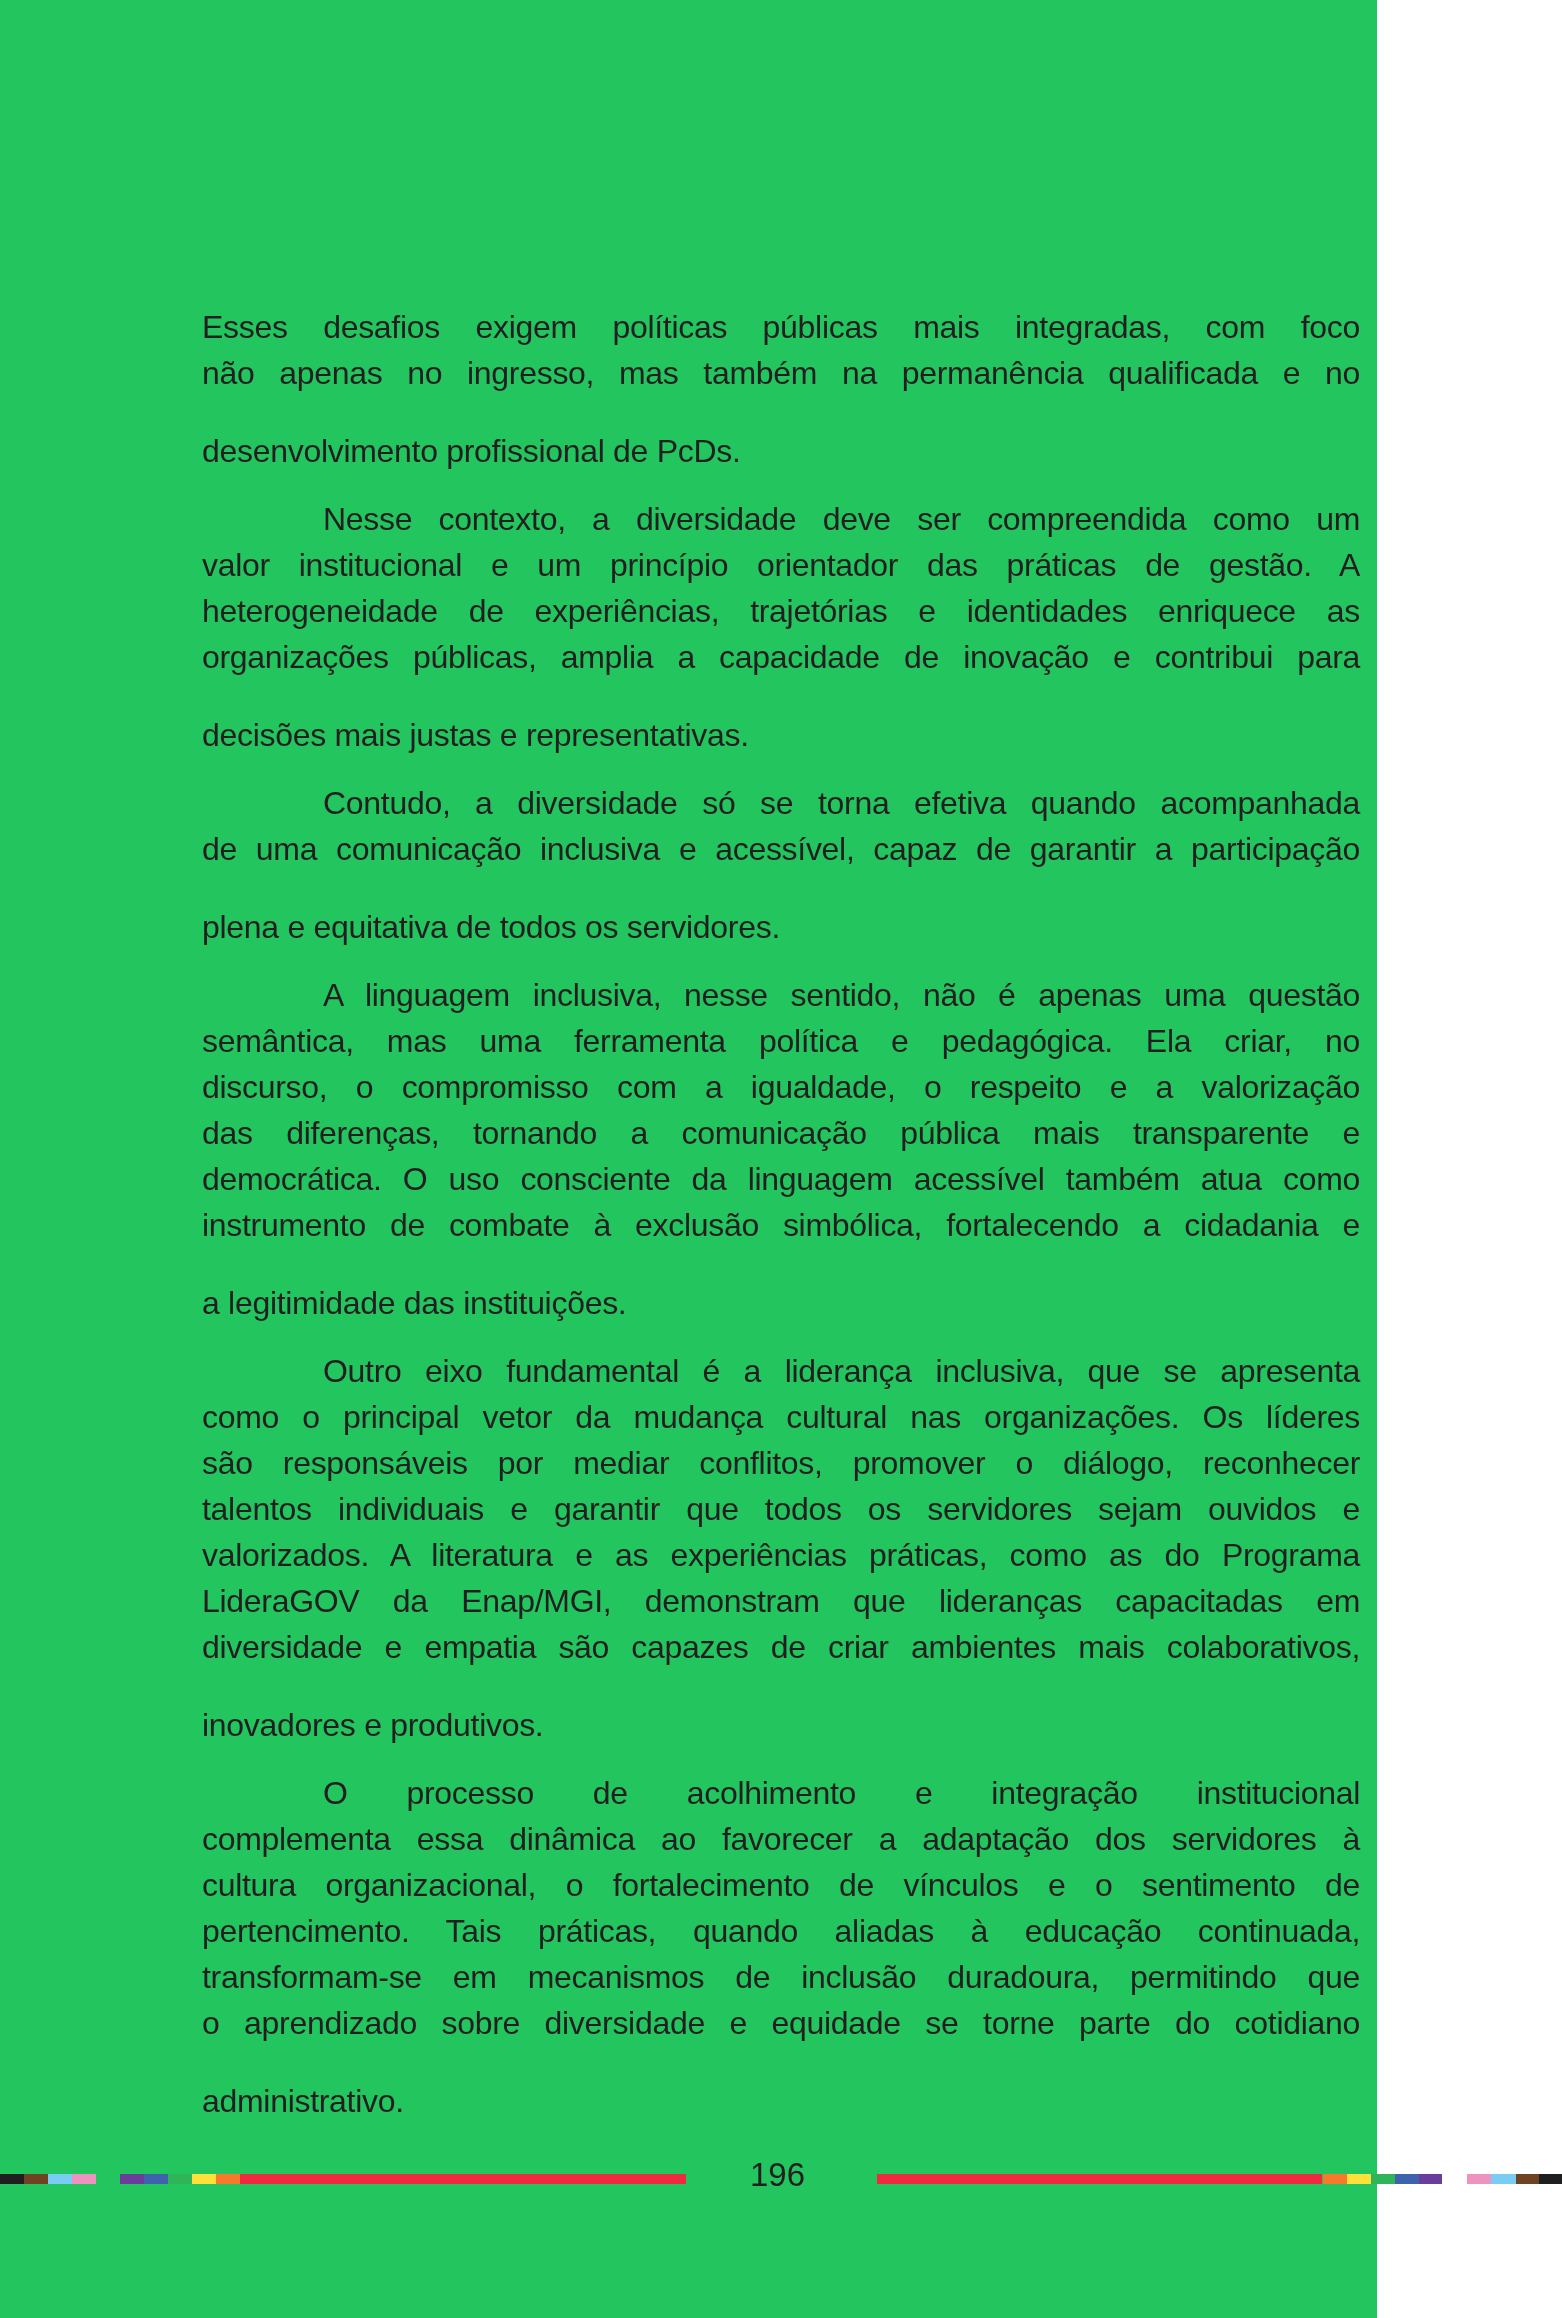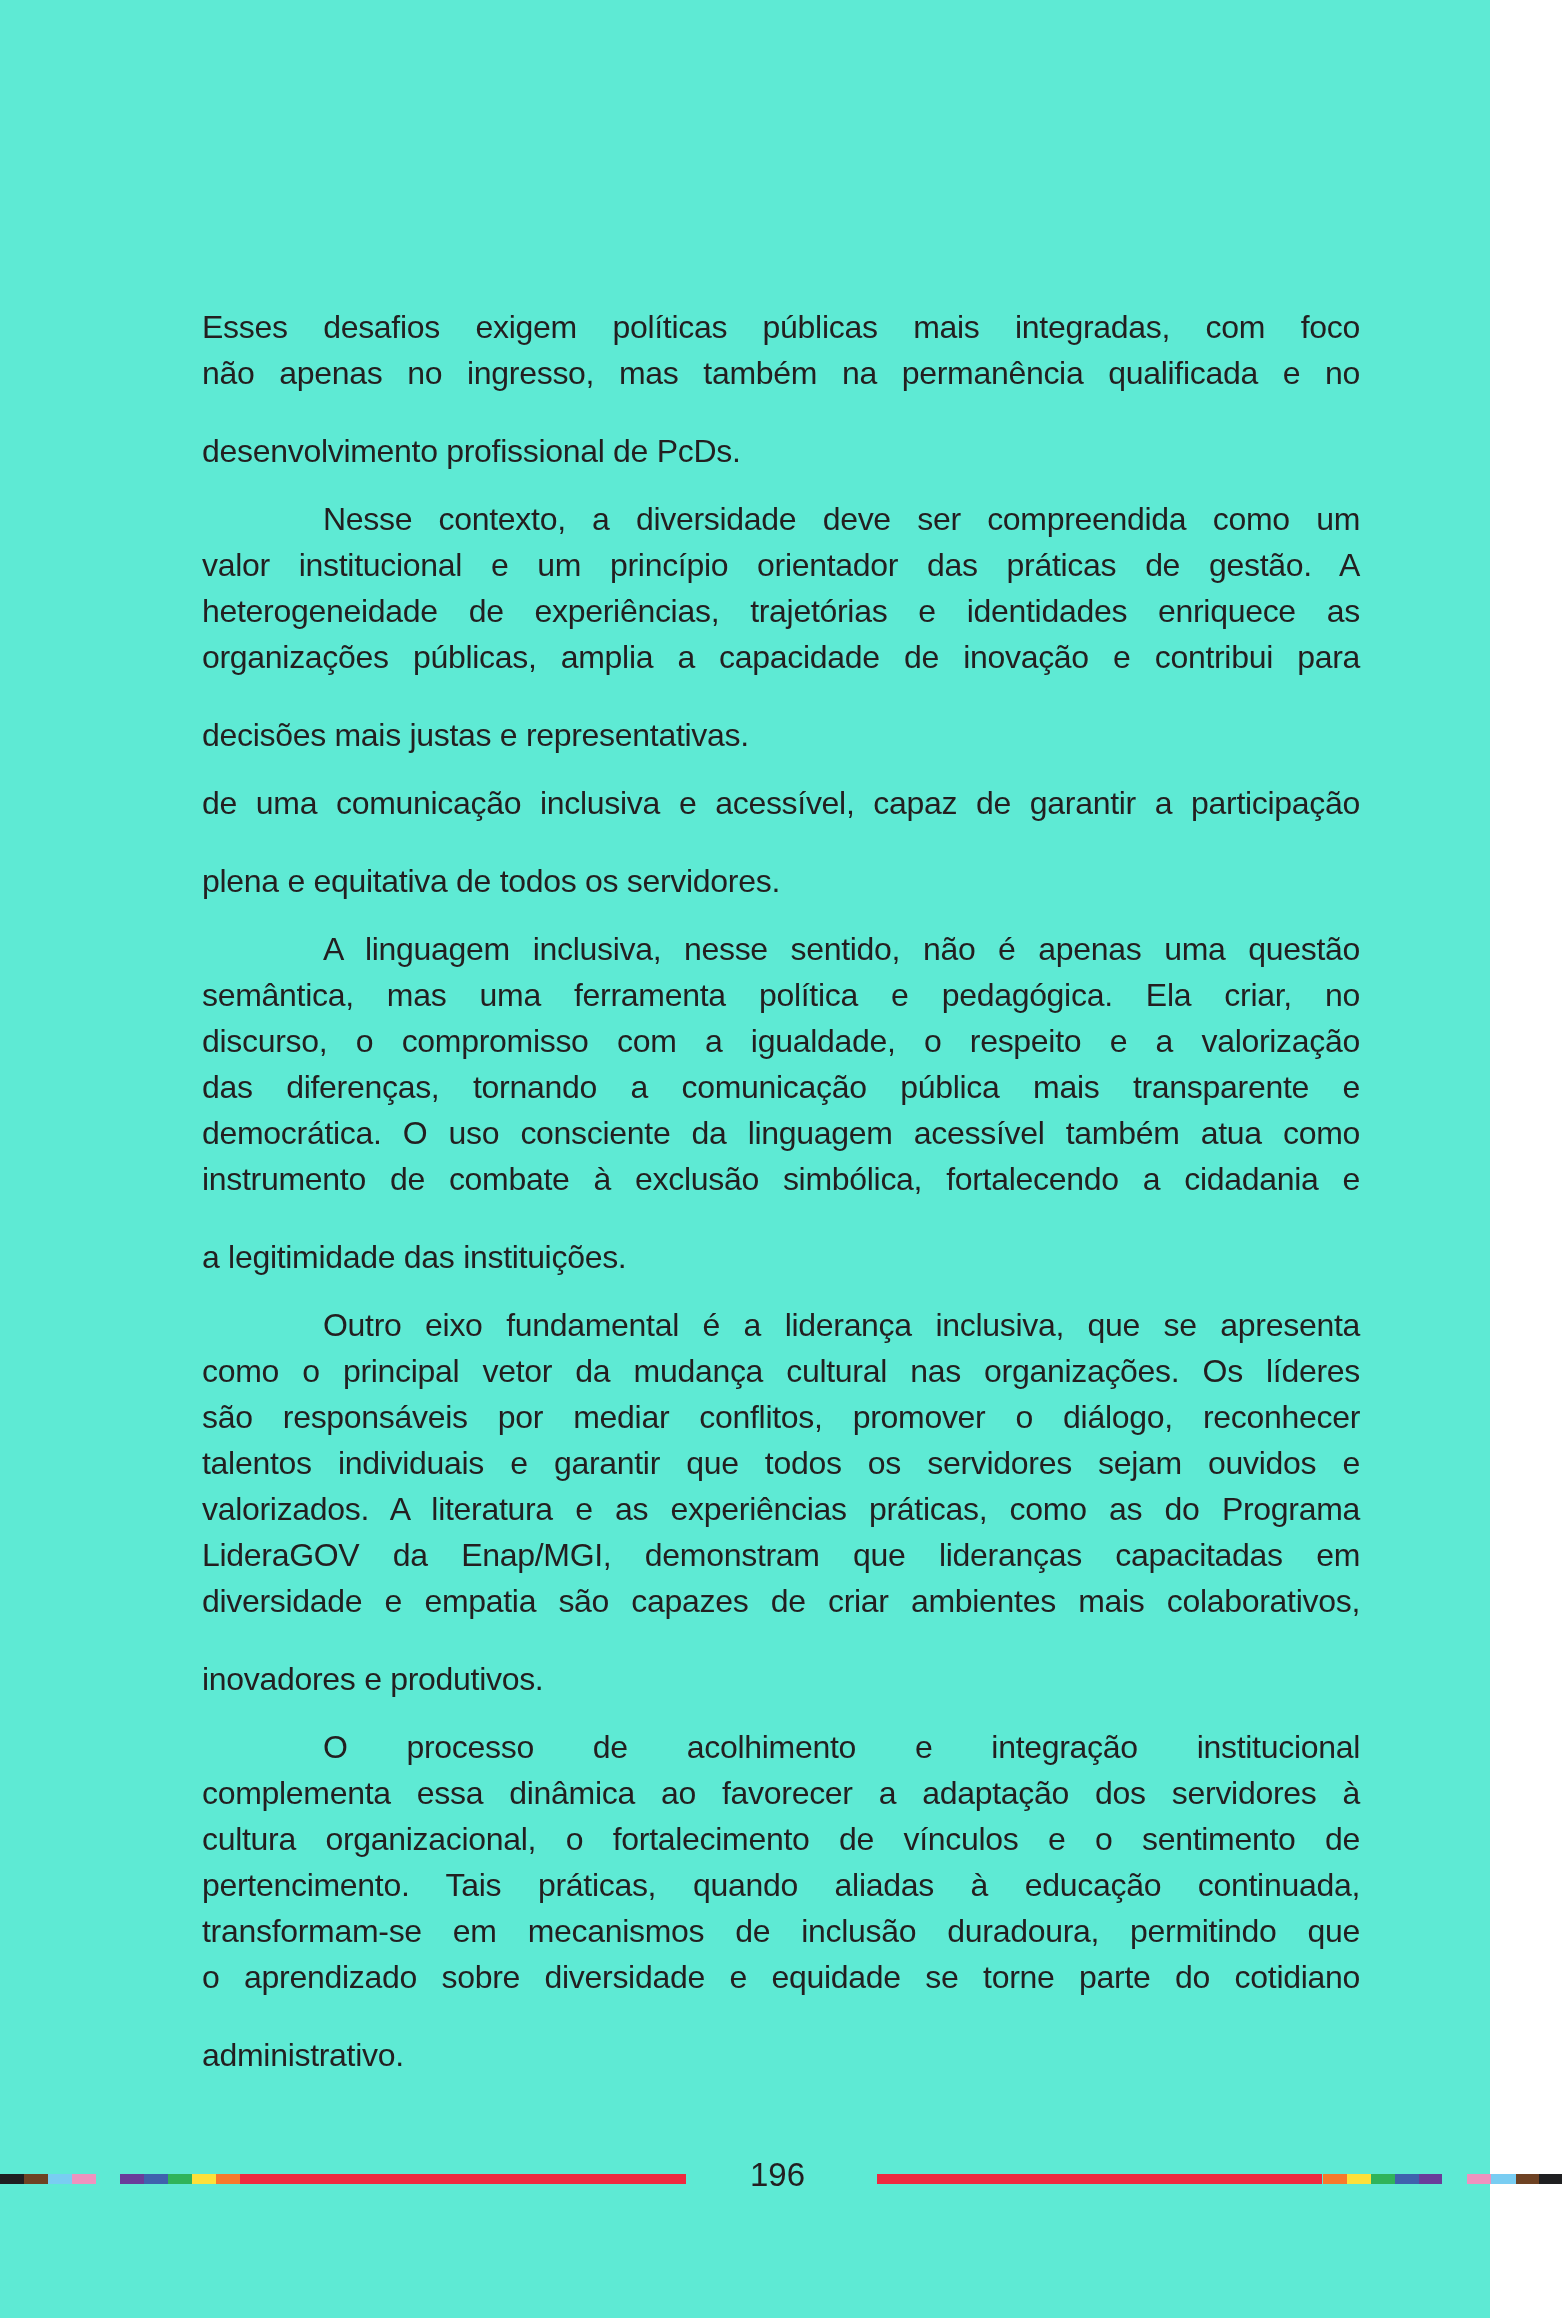--- a/index.html
+++ b/index.html
@@ -1,17 +1,17 @@
 <!DOCTYPE html>
 <html style="font-size:13.7px"><head>
 <meta charset="utf-8">
 <style>
   html, body { margin: 0; padding: 0; background: #ffffff; }
   body { width: 1563px; height: 2319px; position: relative; overflow: hidden; }
-  .page { position: absolute; left: 0; top: 0; width: 1490px; height: 2319px; background: #5eead4; }
+  .page { position: absolute; left: 0; top: 0; width: 1377px; height: 2319px; background: #22c55e; }
   .body-text {
     position: absolute; left: 202px; top: 304px; width: 1158px;
     font-family: "Liberation Sans", sans-serif; font-size: 32px; line-height: 46px;
     color: #231f20; letter-spacing: -0.3px;
   }
   .para { margin: 0 0 22px 0; }
   .line { display: block; white-space: nowrap; text-align: justify; text-align-last: justify; height: 46px; }
   .line.first { padding-left: 121px; }
   .line.last { text-align-last: left; margin-top: 32px; }
   .footer { position: absolute; left: 0; top: 2174px; width: 1563px; height: 10.2px; }
@@ -37,20 +37,21 @@
 
     <div class="para">
       <span class="line first">Nesse contexto, a diversidade deve ser compreendida como um</span>
       <span class="line">valor institucional e um princípio orientador das práticas de gestão. A</span>
       <span class="line">heterogeneidade de experiências, trajetórias e identidades enriquece as</span>
       <span class="line">organizações públicas, amplia a capacidade de inovação e contribui para</span>
       <span class="line last">decisões mais justas e representativas.</span>
     </div>
 
     <div class="para">
+      <span class="line first">Contudo, a diversidade só se torna efetiva quando acompanhada</span>
       <span class="line">de uma comunicação inclusiva e acessível, capaz de garantir a participação</span>
       <span class="line last">plena e equitativa de todos os servidores.</span>
     </div>
 
     <div class="para">
       <span class="line first">A linguagem inclusiva, nesse sentido, não é apenas uma questão</span>
       <span class="line">semântica, mas uma ferramenta política e pedagógica. Ela criar, no</span>
       <span class="line">discurso, o compromisso com a igualdade, o respeito e a valorização</span>
       <span class="line">das diferenças, tornando a comunicação pública mais transparente e</span>
       <span class="line">democrática. O uso consciente da linguagem acessível também atua como</span>

